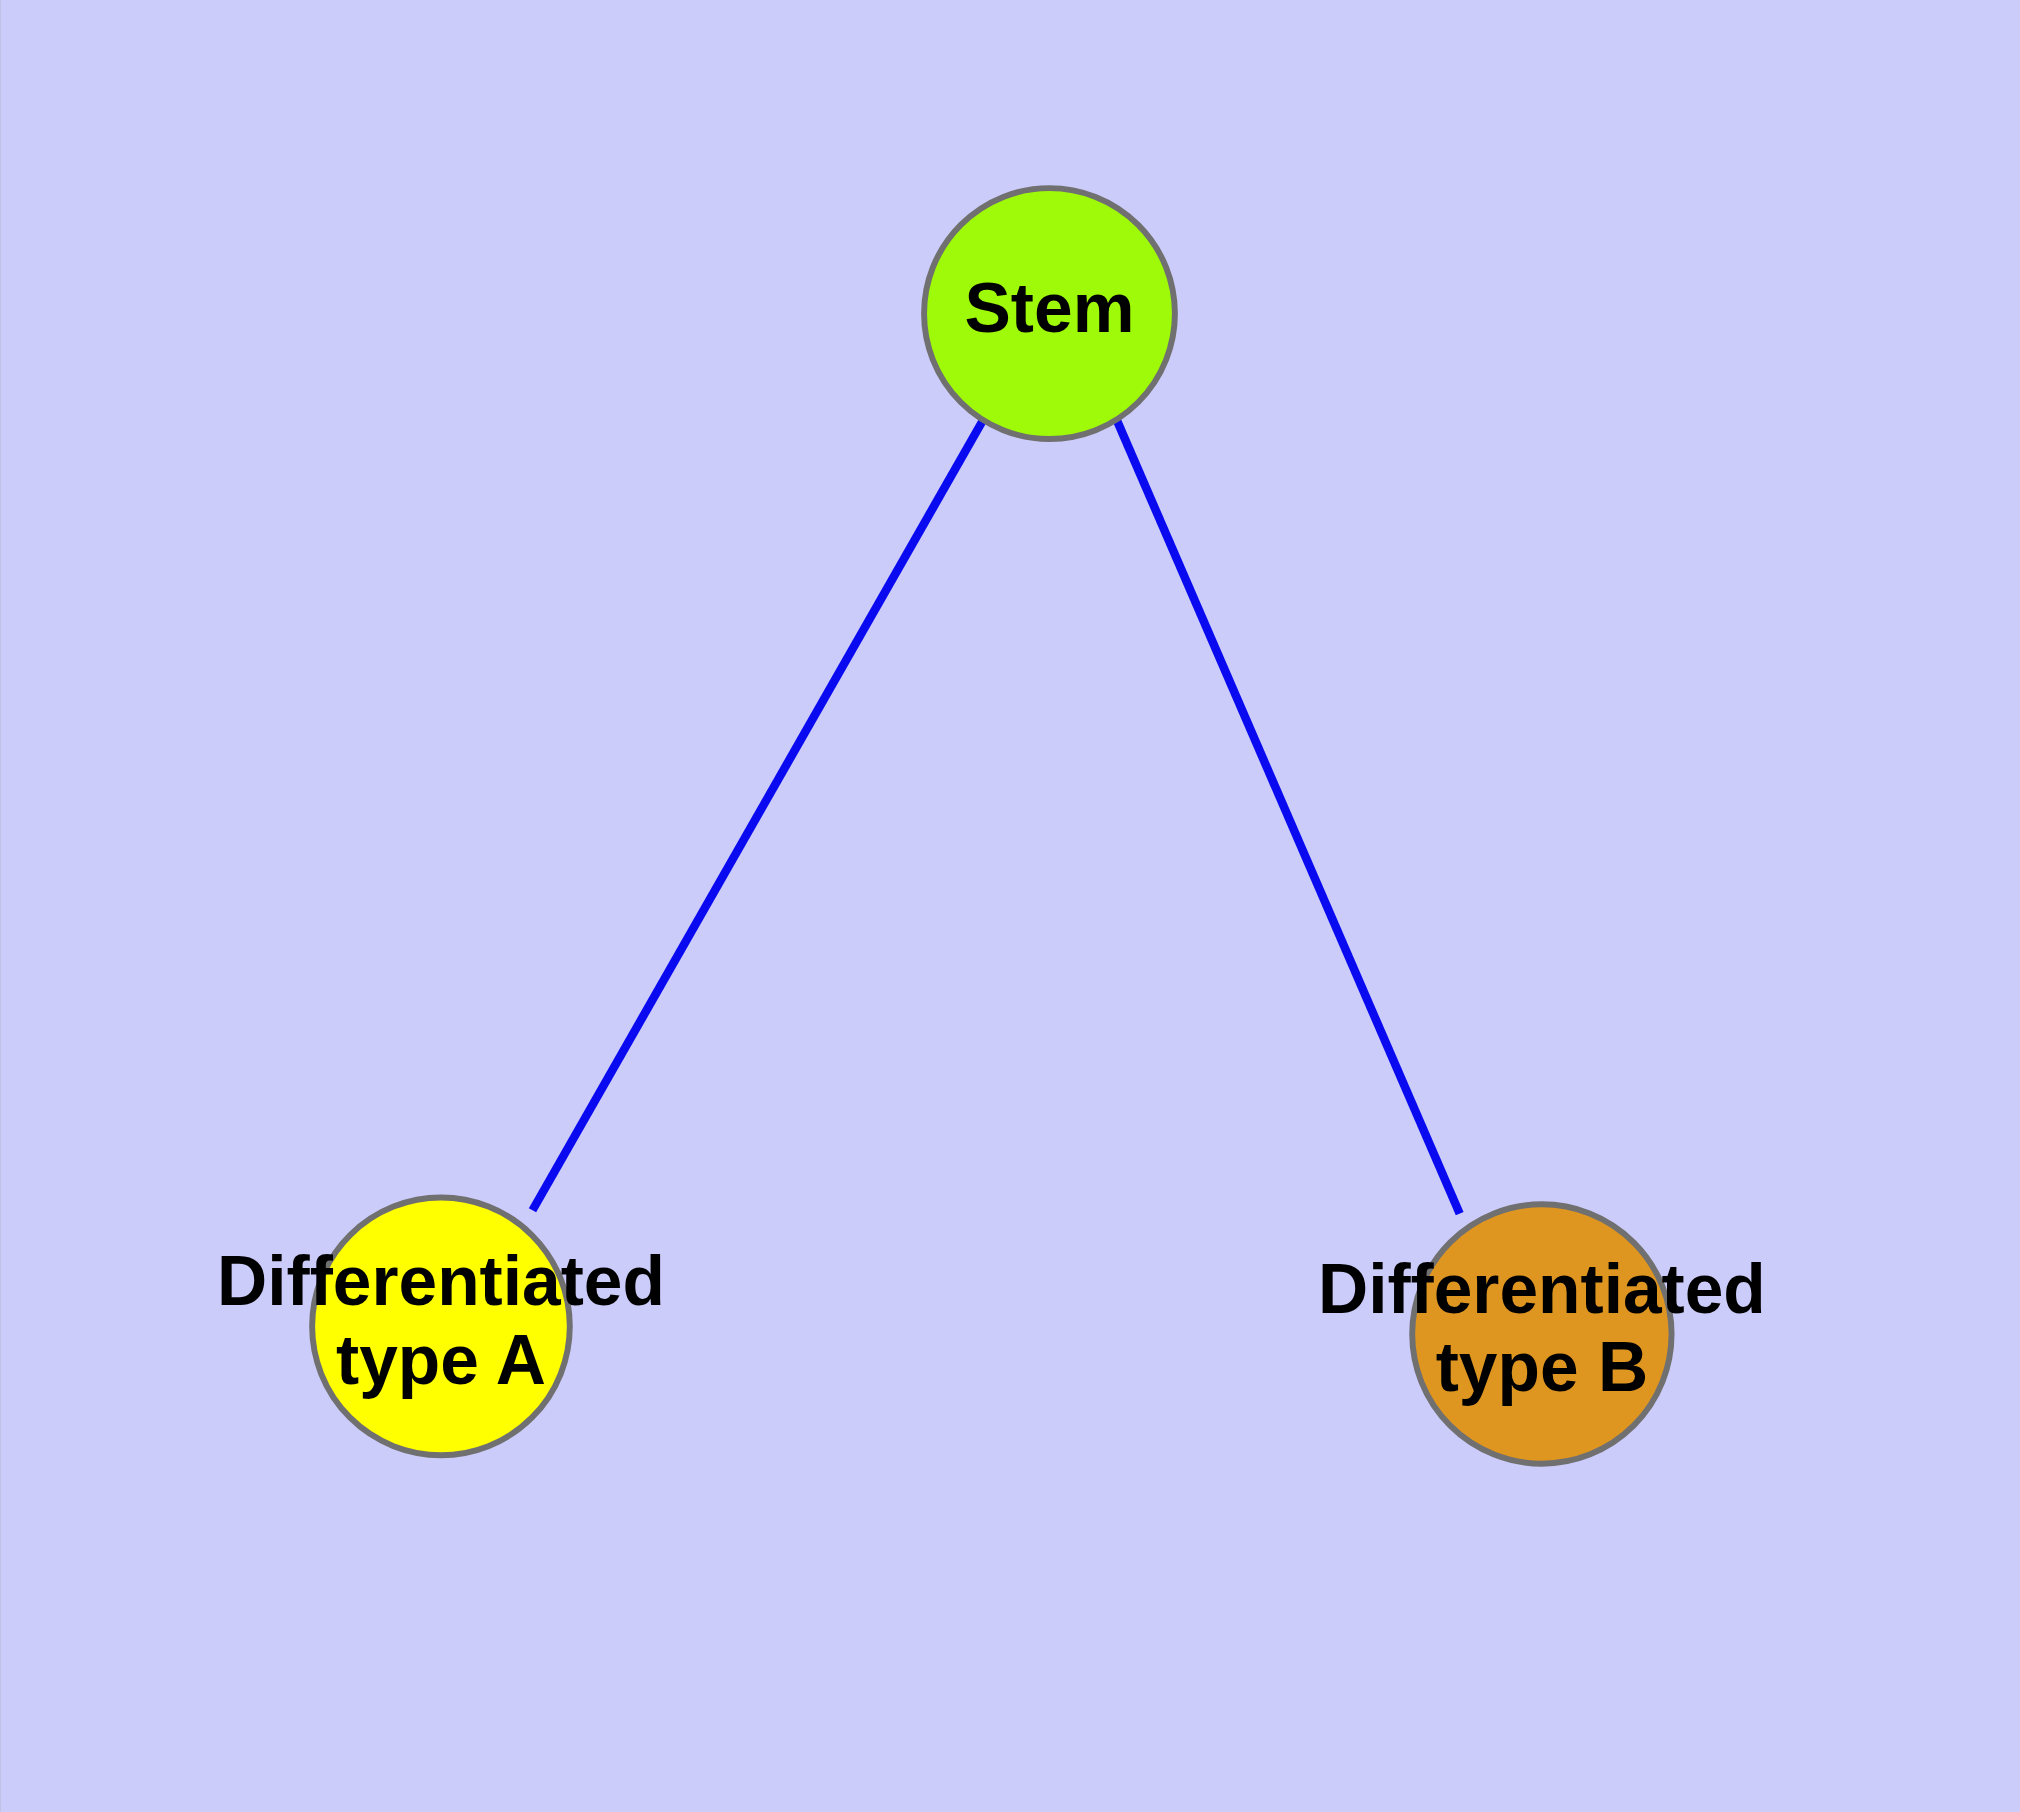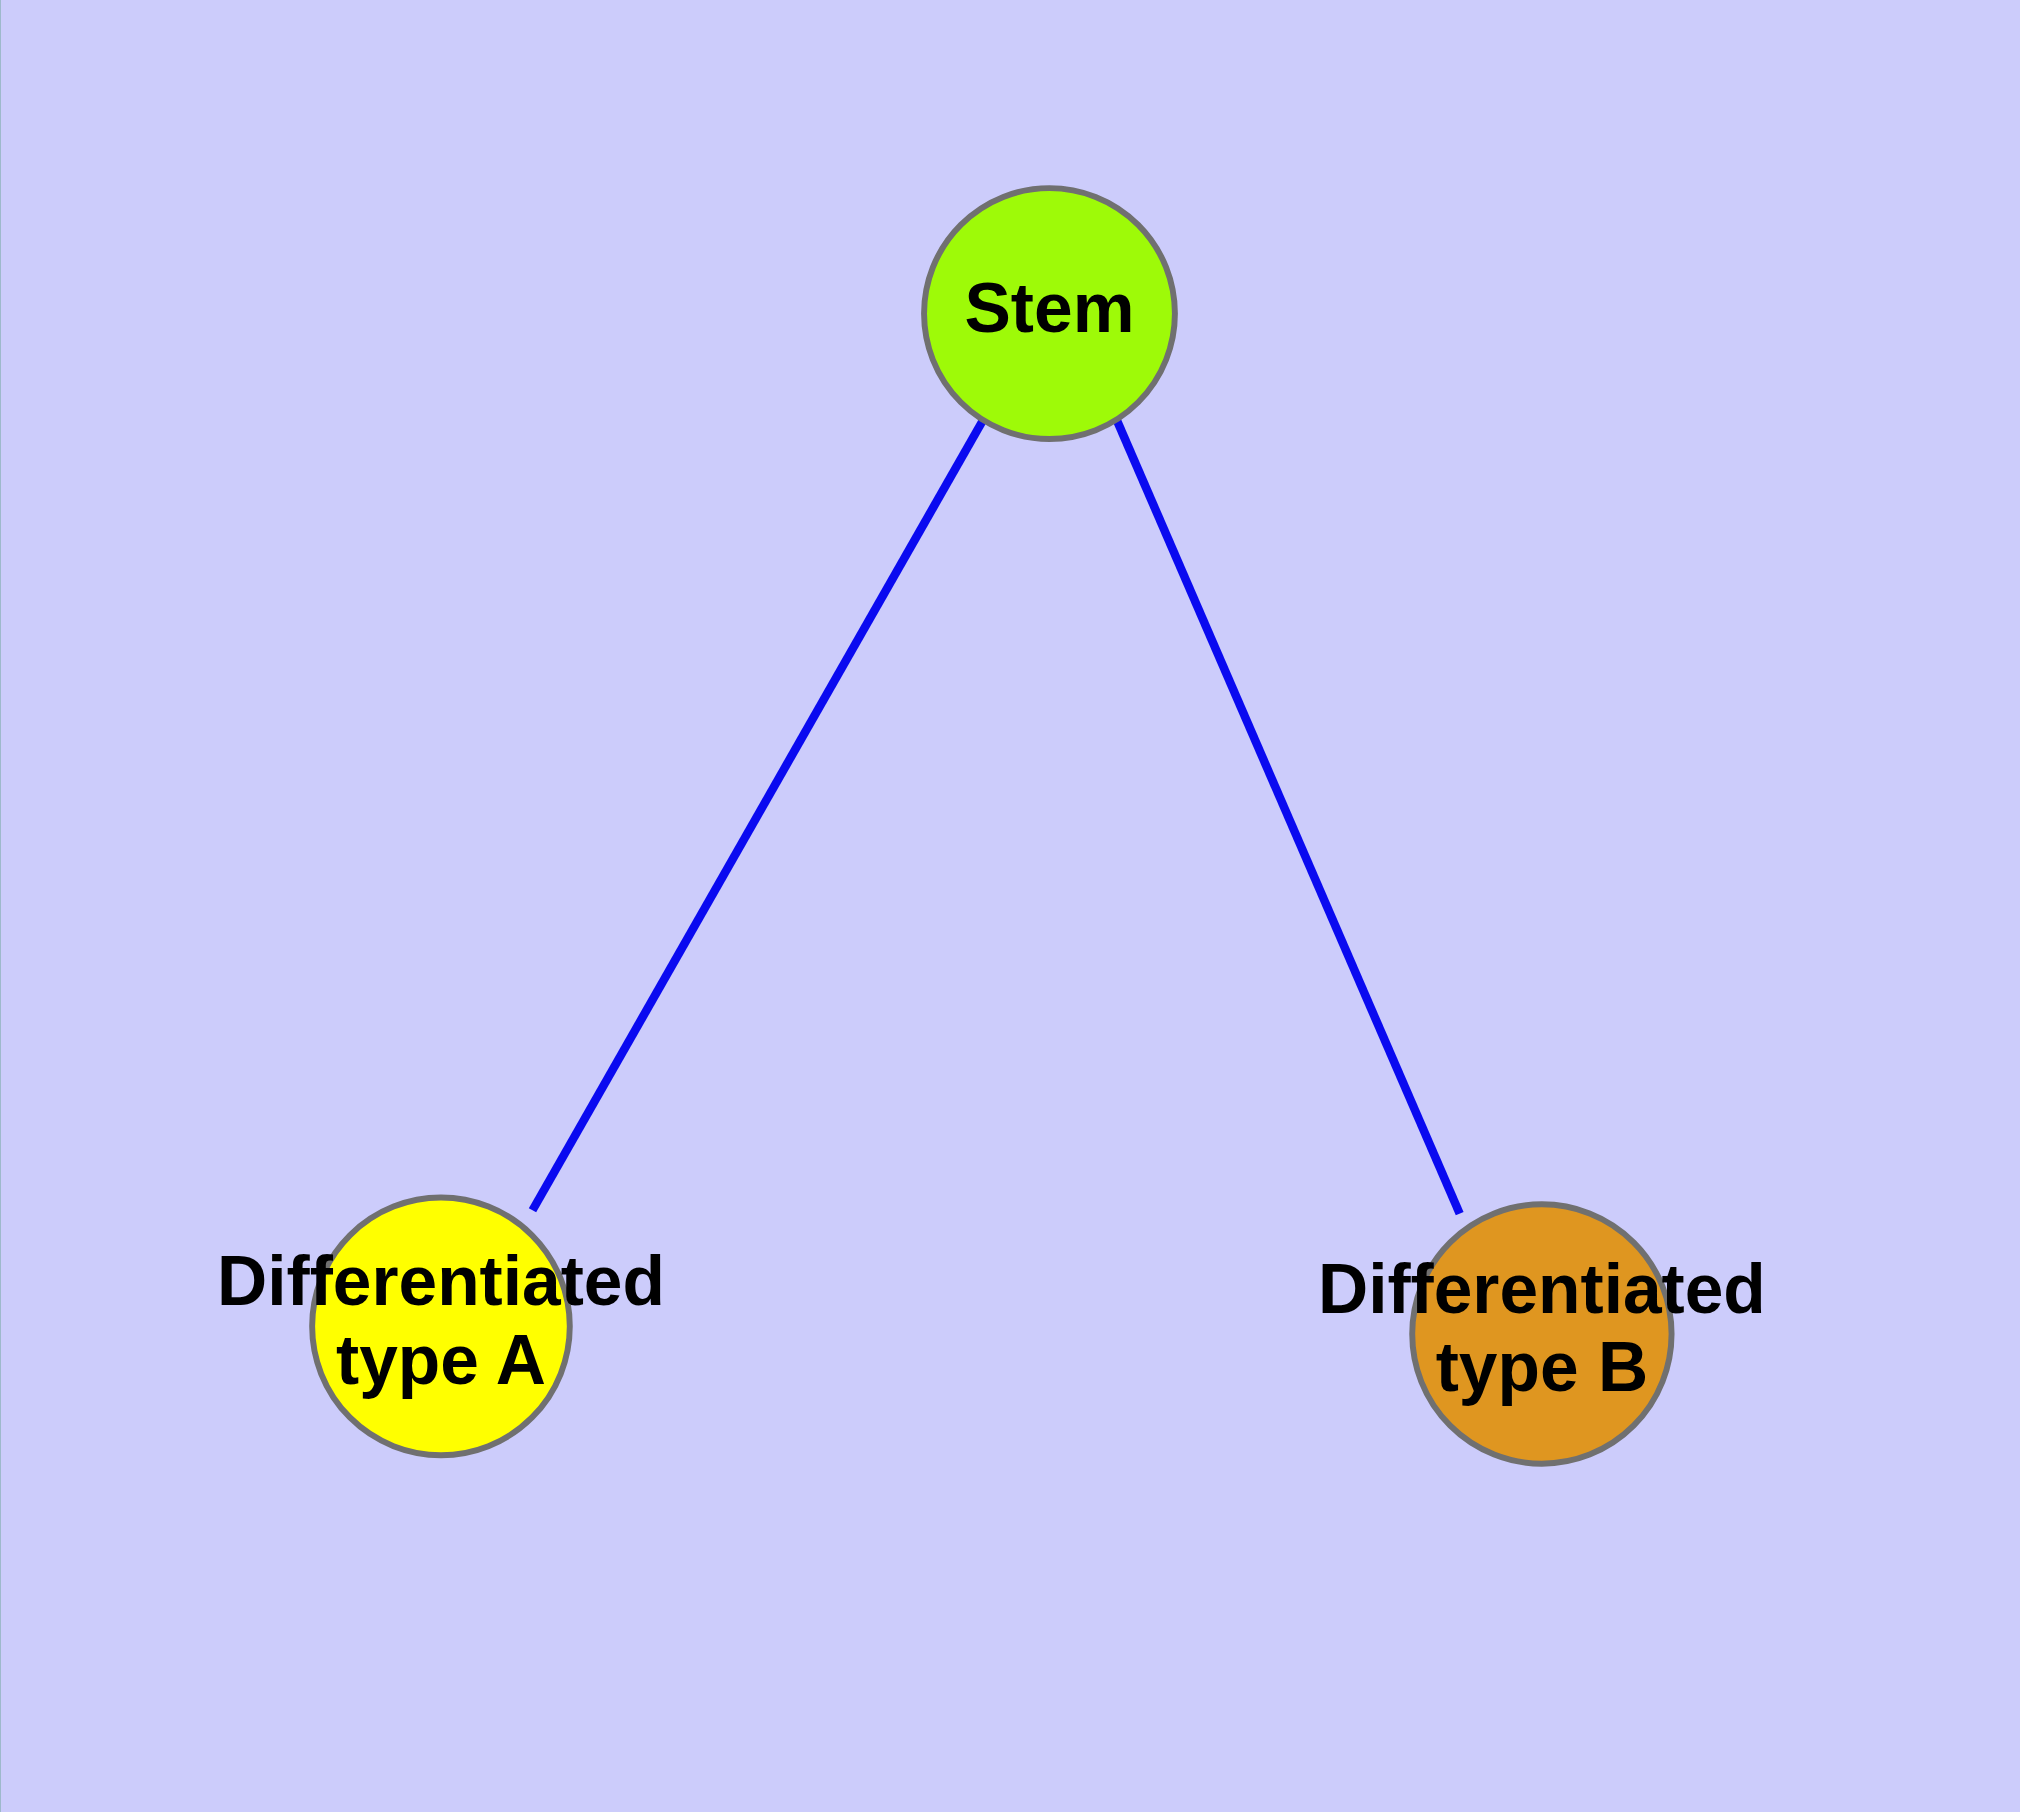--- a/index.html
+++ b/index.html
@@ -11,21 +11,21 @@
   body {
     width: 2021px;
     height: 1812px;
     overflow: hidden;
     font-family: "Liberation Sans", sans-serif;
   }
   #canvas {
     position: relative;
     width: 1646px;
     height: 1812px;
-    background: #15803d;
+    background: #a3a3a3;
   }
   #graph-svg {
     position: absolute;
     left: 0;
     top: 0;
     width: 2021px;
     height: 1812px;
     display: block;
   }
   .node-label {

